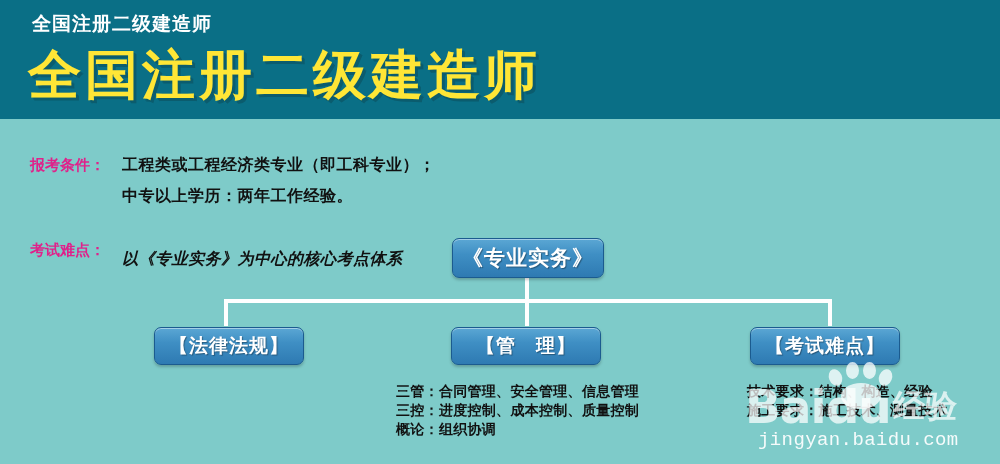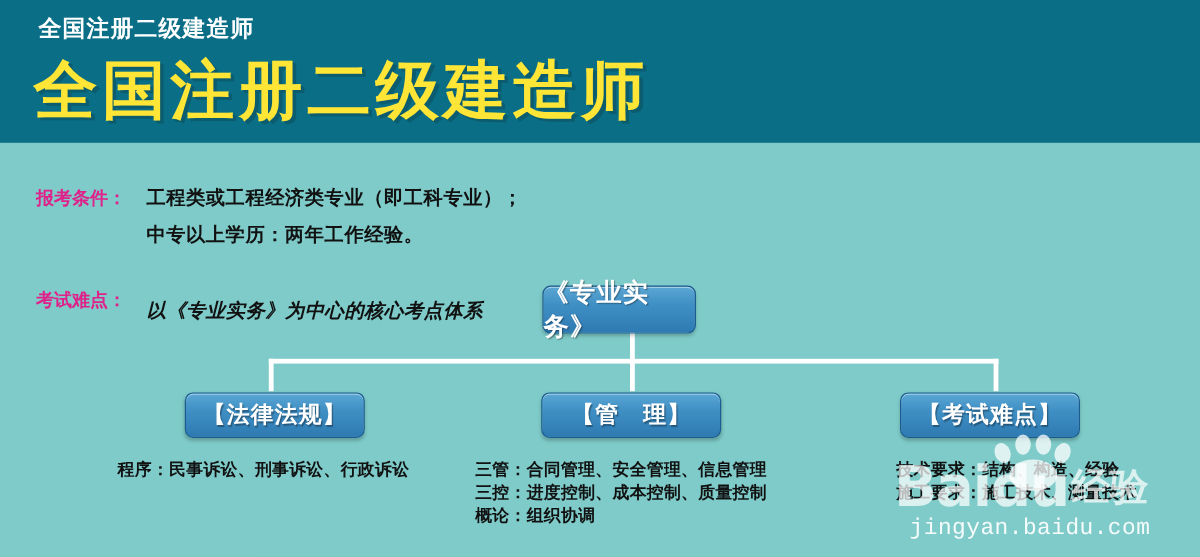--- a/index.html
+++ b/index.html
@@ -66,21 +66,21 @@
     position:absolute;
     border-radius:7px;
     border:1px solid #1b5b8f;
     background:linear-gradient(180deg,#5ba7d4 0%,#3f8fc4 40%,#2e7ab2 100%);
     box-shadow:0 2px 3px rgba(0,0,0,0.22), inset 0 1px 0 rgba(255,255,255,0.45);
     display:flex;align-items:center;justify-content:center;
     color:#ffffff;font-weight:bold;
     text-shadow:1px 1px 1px rgba(0,0,0,0.35);
     box-sizing:border-box;
   }
-  #node-root{left:452px;top:238px;width:128px;height:40px;font-size:21px;letter-spacing:1px;}
+  #node-root{left:452px;top:238px;width:152px;height:40px;font-size:21px;letter-spacing:1px;}
   .node-child{width:150px;height:38px;font-size:19px;letter-spacing:1px;top:327px;}
   #node-law{left:154px;}
   #node-mgmt{left:451px;}
   #node-tech{left:750px;}
 
   
   .detail-col{position:absolute;top:382px;}
   .detail-line{
     font-size:14px;font-weight:bold;color:#111111;
     white-space:nowrap;line-height:19px;letter-spacing:0.3px;
@@ -148,21 +148,20 @@
   <div class="conn" id="conn-drop-left"></div>
   <div class="conn" id="conn-drop-mid"></div>
   <div class="conn" id="conn-drop-right"></div>
 
   <div class="node" id="node-root">《专业实务》</div>
   <div class="node node-child" id="node-law">【法律法规】</div>
   <div class="node node-child" id="node-mgmt">【管　理】</div>
   <div class="node node-child" id="node-tech">【考试难点】</div>
 
   <div class="detail-col" id="col-1">
-    <div class="detail-line">程序：民事诉讼、刑事诉讼、行政诉讼</div>
   </div>
 
   <div class="detail-col" id="col-3">
     <div class="detail-line">技术要求：结构、构造、经验</div>
     <div class="detail-line">施工要求：施工技术、测量技术</div>
   </div>
 
   <div class="detail-col" id="col-2">
     <div class="detail-line">三管：合同管理、安全管理、信息管理</div>
     <div class="detail-line">三控：进度控制、成本控制、质量控制</div>

